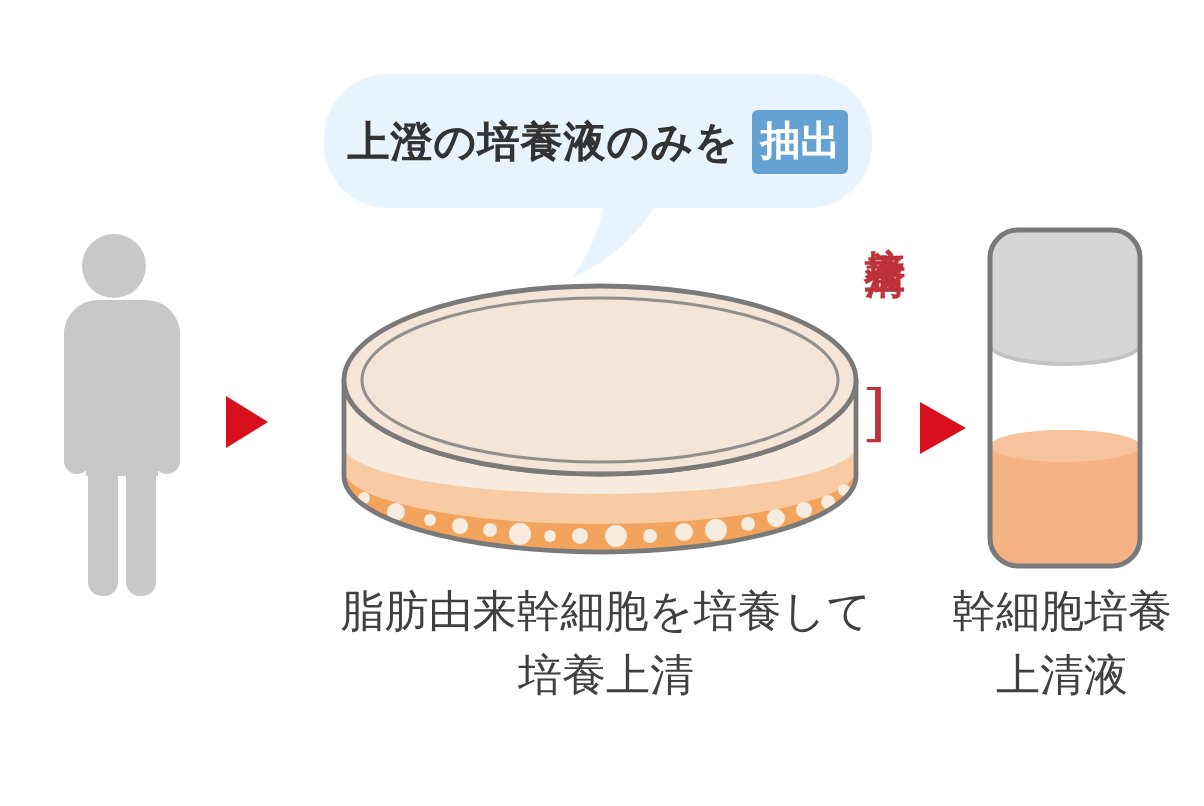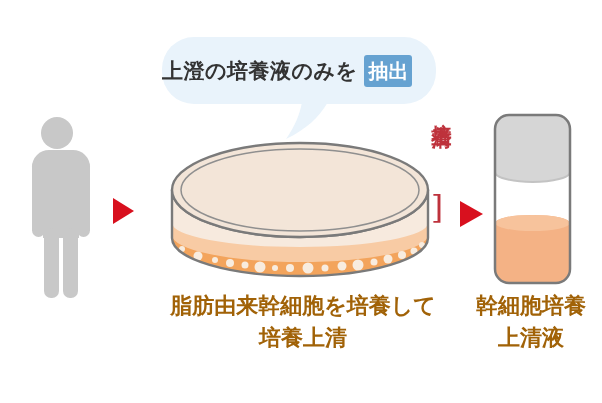--- a/index.html
+++ b/index.html
@@ -4,30 +4,30 @@
 <style>
   html,body{margin:0;padding:0;background:#fff;}
   #stage{
     position:relative;width:602px;height:403px;background:#fff;overflow:hidden;
     font-family:"Liberation Sans","DejaVu Sans",sans-serif;color:#222;
   }
   .abs{position:absolute;}
   
   #bubble{
     left:162px;top:37px;width:274px;height:67px;background:#E9F3FB;
-    border-radius:32px;display:flex;align-items:center;justify-content:flex-start;gap:7px;
+    border-radius:32px;display:flex;align-items:center;justify-content:center;gap:7px;
   }
   #bubble .bubble-text{font-size:21px;font-weight:600;color:#333;letter-spacing:.5px;white-space:nowrap;}
   #bubble .highlight{
     background:#66A2D1;color:#fff;font-size:20px;font-weight:700;
     padding:5px 4px;border-radius:3px;line-height:1.1;white-space:nowrap;
   }
   #bubble-tail{left:282px;top:102px;}
   
-  .caption{font-size:22px;font-weight:700;line-height:1.45;text-align:center;color:#a16207;}
+  .caption{font-size:22px;font-weight:400;line-height:1.45;text-align:center;color:#404040;}
   #dish-caption{left:150px;top:290px;width:306px;}
   #vial-caption{left:455px;top:290px;width:152px;}
   
   #side-label{
     left:429px;top:107px;height:96px;
     writing-mode:vertical-rl;text-orientation:upright;
     font-size:20px;font-weight:700;color:#BE323C;letter-spacing:2px;white-space:nowrap;
   }
   #bracket{
     left:431px;top:192px;font-family:"DejaVu Serif","Liberation Serif",serif;

